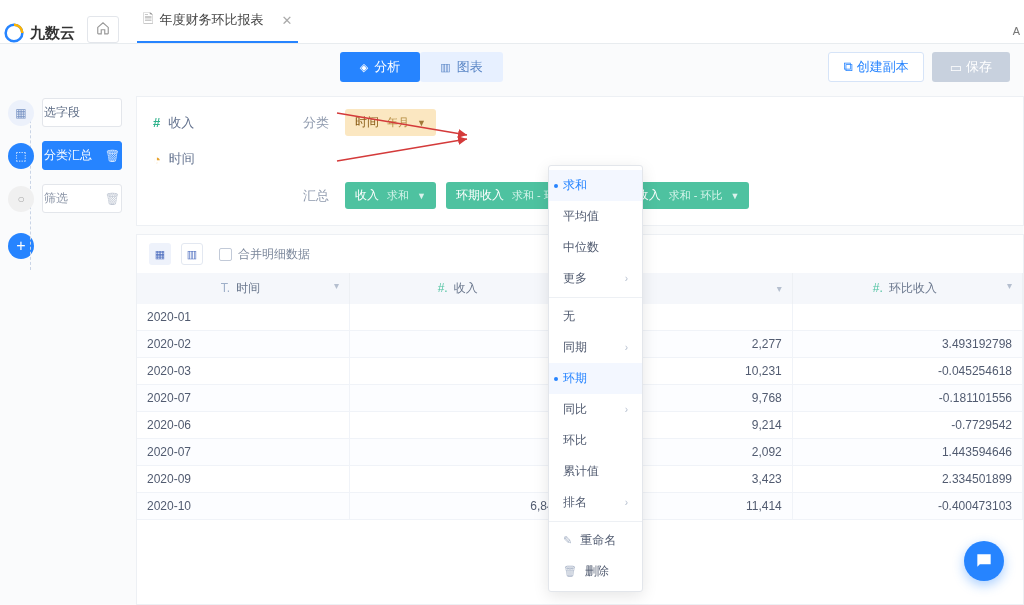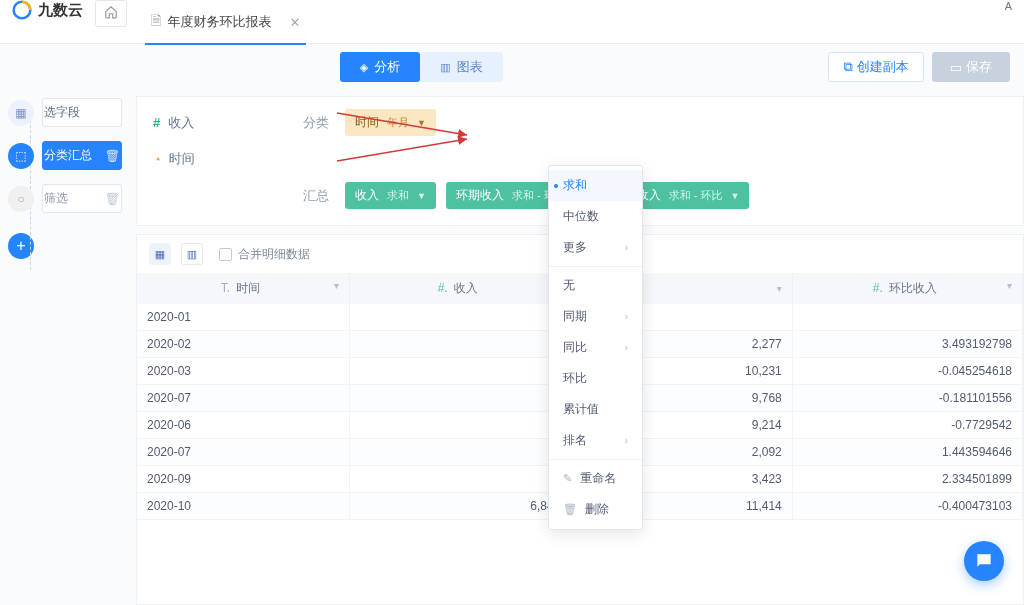--- a/index.html
+++ b/index.html
@@ -1,17 +1,17 @@
 <!DOCTYPE html>
 <html><head>
 <meta charset="utf-8">
 <style>
 * { box-sizing: border-box; margin: 0; padding: 0; }
 body { font-family: -apple-system, "Microsoft YaHei", sans-serif; font-size: 13px; color: #333; background: #fafbfc; width: 1024px; height: 605px; overflow: hidden; position: relative; }
-.topbar { height: 44px; display: flex; align-items: flex-start; border-bottom: 1px solid #e8ecef; padding: 0 12px; background: #fff; }
+.topbar { height: 44px; display: flex; align-items: flex-end; border-bottom: 1px solid #e8ecef; padding: 0 4px; background: #fff; }
 .logo { display: flex; align-items: center; font-weight: 600; font-size: 15px; color: #333; }
 .logo-icon { width: 20px; height: 20px; margin-right: 6px; }
 .home-wrap { border: 1px solid #e3e6eb; border-radius: 3px; padding: 4px 8px; margin-left: 12px; color: #888; }
 .tab { margin-left: 18px; display: flex; align-items: center; border-bottom: 2px solid #2684ff; padding: 11px 6px 10px; color: #444; }
 .tab .doc-icon { margin-right: 6px; color: #999; }
 .tab .close-x { margin-left: 18px; color: #aaa; cursor: pointer; }
 .user-ic { margin-left: auto; color: #777; font-size: 16px; }
 .subbar { height: 46px; display: flex; align-items: center; padding: 0 14px; }
 .subbar .center { margin: 0 auto; display: flex; }
 .pill { display: flex; align-items: center; padding: 6px 20px; font-size: 13px; border-radius: 3px; cursor: pointer; }
@@ -277,33 +277,40 @@
     </div>
   </div>
 </div>
 
 <div class="dropdown">
   <div class="dd-item sel">
       <span class="dot"></span>
       <span>求和</span>
     </div>
   <div class="dd-item">
+      <span>平均值</span>
+    </div>
+  <div class="dd-item">
       <span>中位数</span>
     </div>
   <div class="dd-item">
       <span>更多</span>
       <span class="arr">›</span>
     </div>
   <div class="dd-sep"></div>
   <div class="dd-item">
       <span>无</span>
     </div>
   <div class="dd-item">
       <span>同期</span>
       <span class="arr">›</span>
+    </div>
+  <div class="dd-item sel">
+      <span class="dot"></span>
+      <span>环期</span>
     </div>
   <div class="dd-item">
       <span>同比</span>
       <span class="arr">›</span>
     </div>
   <div class="dd-item">
       <span>环比</span>
     </div>
   <div class="dd-item">
       <span>累计值</span>

